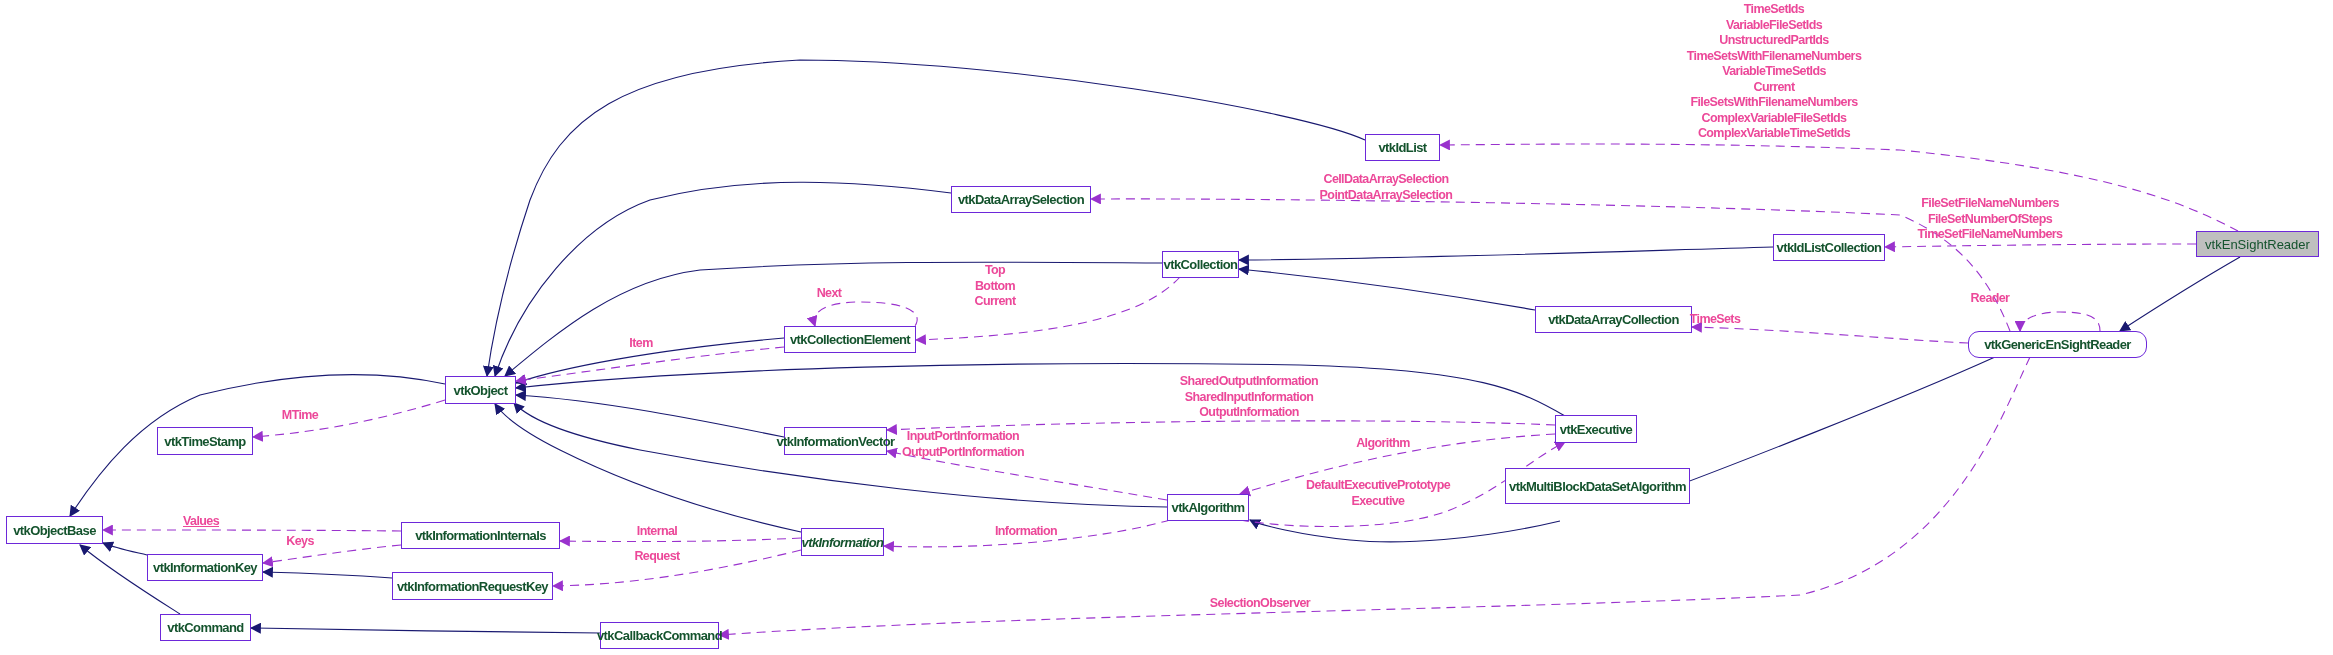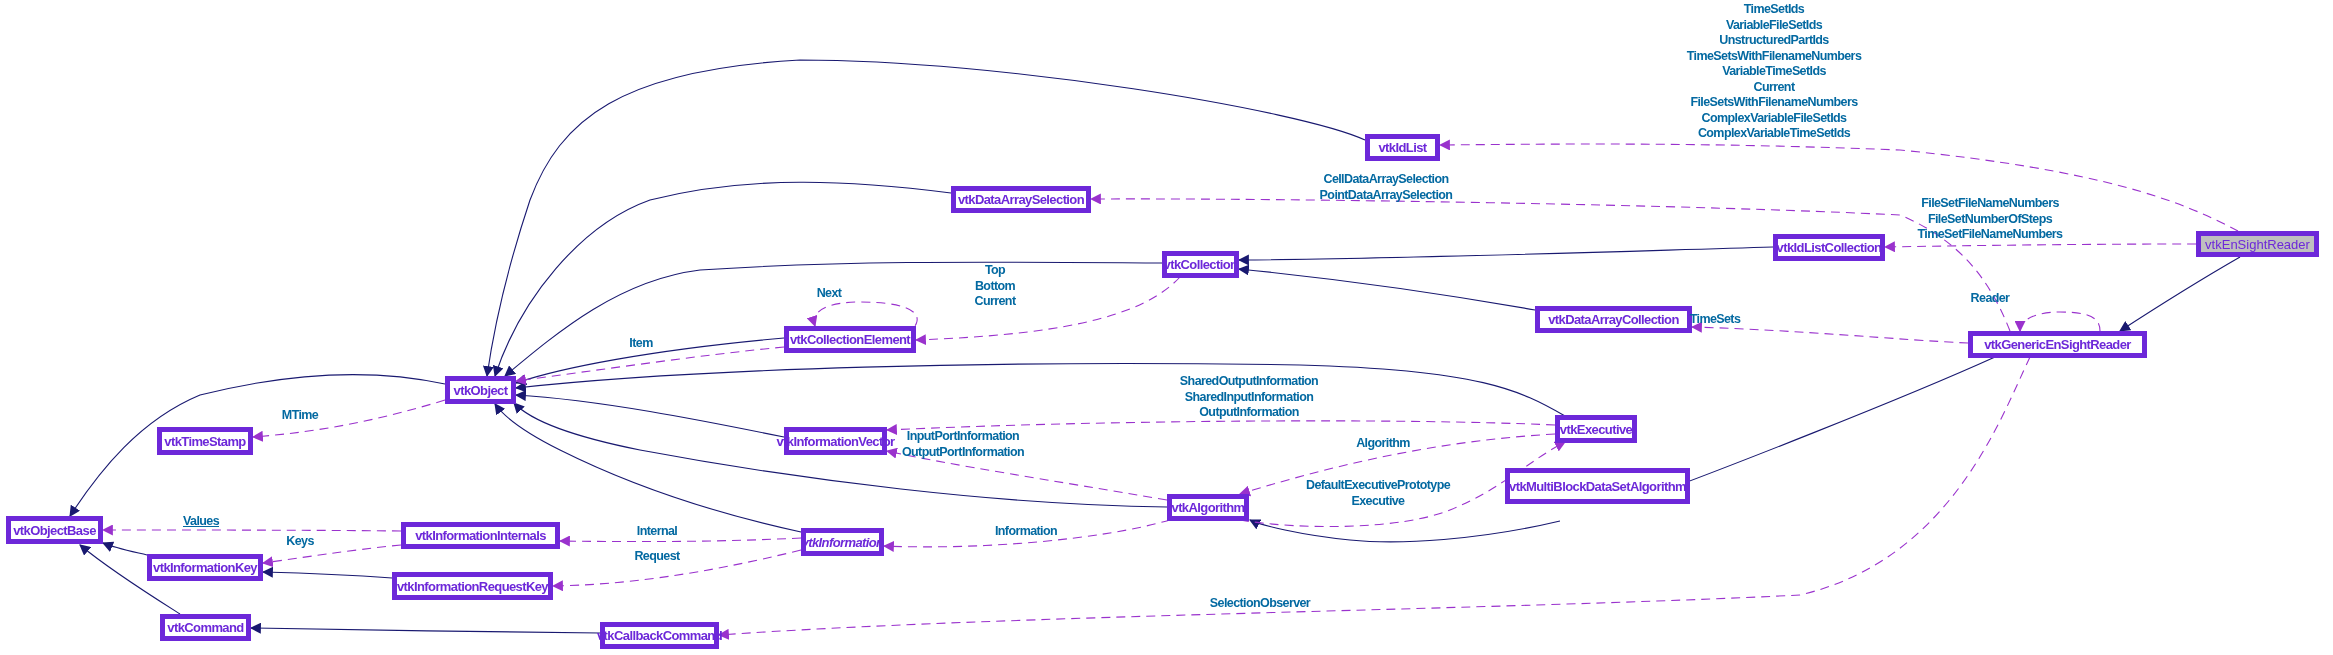--- a/index.html
+++ b/index.html
@@ -1,25 +1,25 @@
 <!DOCTYPE html>
 <html><head>
 <meta charset="utf-8">
 <style>
   html, body { margin: 0; padding: 0; background: #ffffff; }
   body { width: 2333px; height: 655px; position: relative; overflow: hidden;
          font-family: "Liberation Sans", "DejaVu Sans", sans-serif; }
   #edges { position: absolute; left: 0; top: 0; }
-  .node { position: absolute; box-sizing: border-box; border: 5px solid #6d28d9;
-          background: #fff; font-size: 13px; letter-spacing: -0.6px; color: #6d28d9;
+  .node { position: absolute; box-sizing: border-box; border: 1px solid #6d28d9;
+          background: #fff; font-size: 13px; letter-spacing: -0.6px; color: #14532d;
           display: flex; align-items: center; justify-content: center; white-space: nowrap;
           font-weight: bold; cursor: pointer; }
   .node.focus { background: #bfbfbf; font-weight: normal; letter-spacing: 0; }
   .lbl { position: absolute; font-size: 12.5px; font-weight: bold; letter-spacing: -0.6px;
-         color: #0369a1; text-align: center; line-height: 15.5px; white-space: nowrap;
+         color: #ec4899; text-align: center; line-height: 15.5px; white-space: nowrap;
          transform: translateX(-50%); }
   .lbl div { display: block; }
 </style>
 </head>
 <body>
 
 <svg id="edges" width="2333" height="655" viewBox="0 0 2333 655">
   <defs>
     <marker id="ainh" viewBox="0 0 10 10" refX="9" refY="5" markerWidth="11" markerHeight="11" orient="auto-start-reverse" markerUnits="userSpaceOnUse">
       <path d="M0,0 L10,5 L0,10 z" fill="#191970"></path>
@@ -73,21 +73,21 @@
   </g>
 </svg>
 
 <div class="node focus" style="left:2196px;top:231px;width:123px;height:26px;">vtkEnSightReader</div>
 <div class="node" style="left:1365px;top:134px;width:75px;height:27px;">vtkIdList</div>
 <div class="node" style="left:951px;top:186px;width:140px;height:27px;">vtkDataArraySelection</div>
 <div class="node" style="left:1773px;top:234px;width:112px;height:27px;">vtkIdListCollection</div>
 <div class="node" style="left:1162px;top:251px;width:77px;height:27px;">vtkCollection</div>
 <div class="node" style="left:784px;top:326px;width:132px;height:27px;">vtkCollectionElement</div>
 <div class="node" style="left:1535px;top:306px;width:157px;height:27px;">vtkDataArrayCollection</div>
-<div class="node" style="left:1968px;top:331px;width:179px;height:27px;">vtkGenericEnSightReader</div>
+<div class="node" style="left:1968px;top:331px;width:179px;height:27px;border-radius:11px;">vtkGenericEnSightReader</div>
 <div class="node" style="left:445px;top:376px;width:71px;height:28px;">vtkObject</div>
 <div class="node" style="left:157px;top:427px;width:96px;height:28px;">vtkTimeStamp</div>
 <div class="node" style="left:784px;top:427px;width:103px;height:28px;">vtkInformationVector</div>
 <div class="node" style="left:1555px;top:415px;width:82px;height:28px;">vtkExecutive</div>
 <div class="node" style="left:1167px;top:494px;width:82px;height:27px;">vtkAlgorithm</div>
 <div class="node" style="left:1505px;top:468px;width:185px;height:36px;text-align:right;">vtkMultiBlockDataSetAlgorithm</div>
 <div class="node" style="left:6px;top:516px;width:97px;height:28px;">vtkObjectBase</div>
 <div class="node" style="left:401px;top:522px;width:159px;height:27px;">vtkInformationInternals</div>
 <div class="node" style="left:801px;top:528px;width:83px;height:28px;font-style:italic;">vtkInformation</div>
 <div class="node" style="left:147px;top:554px;width:116px;height:27px;">vtkInformationKey</div>

